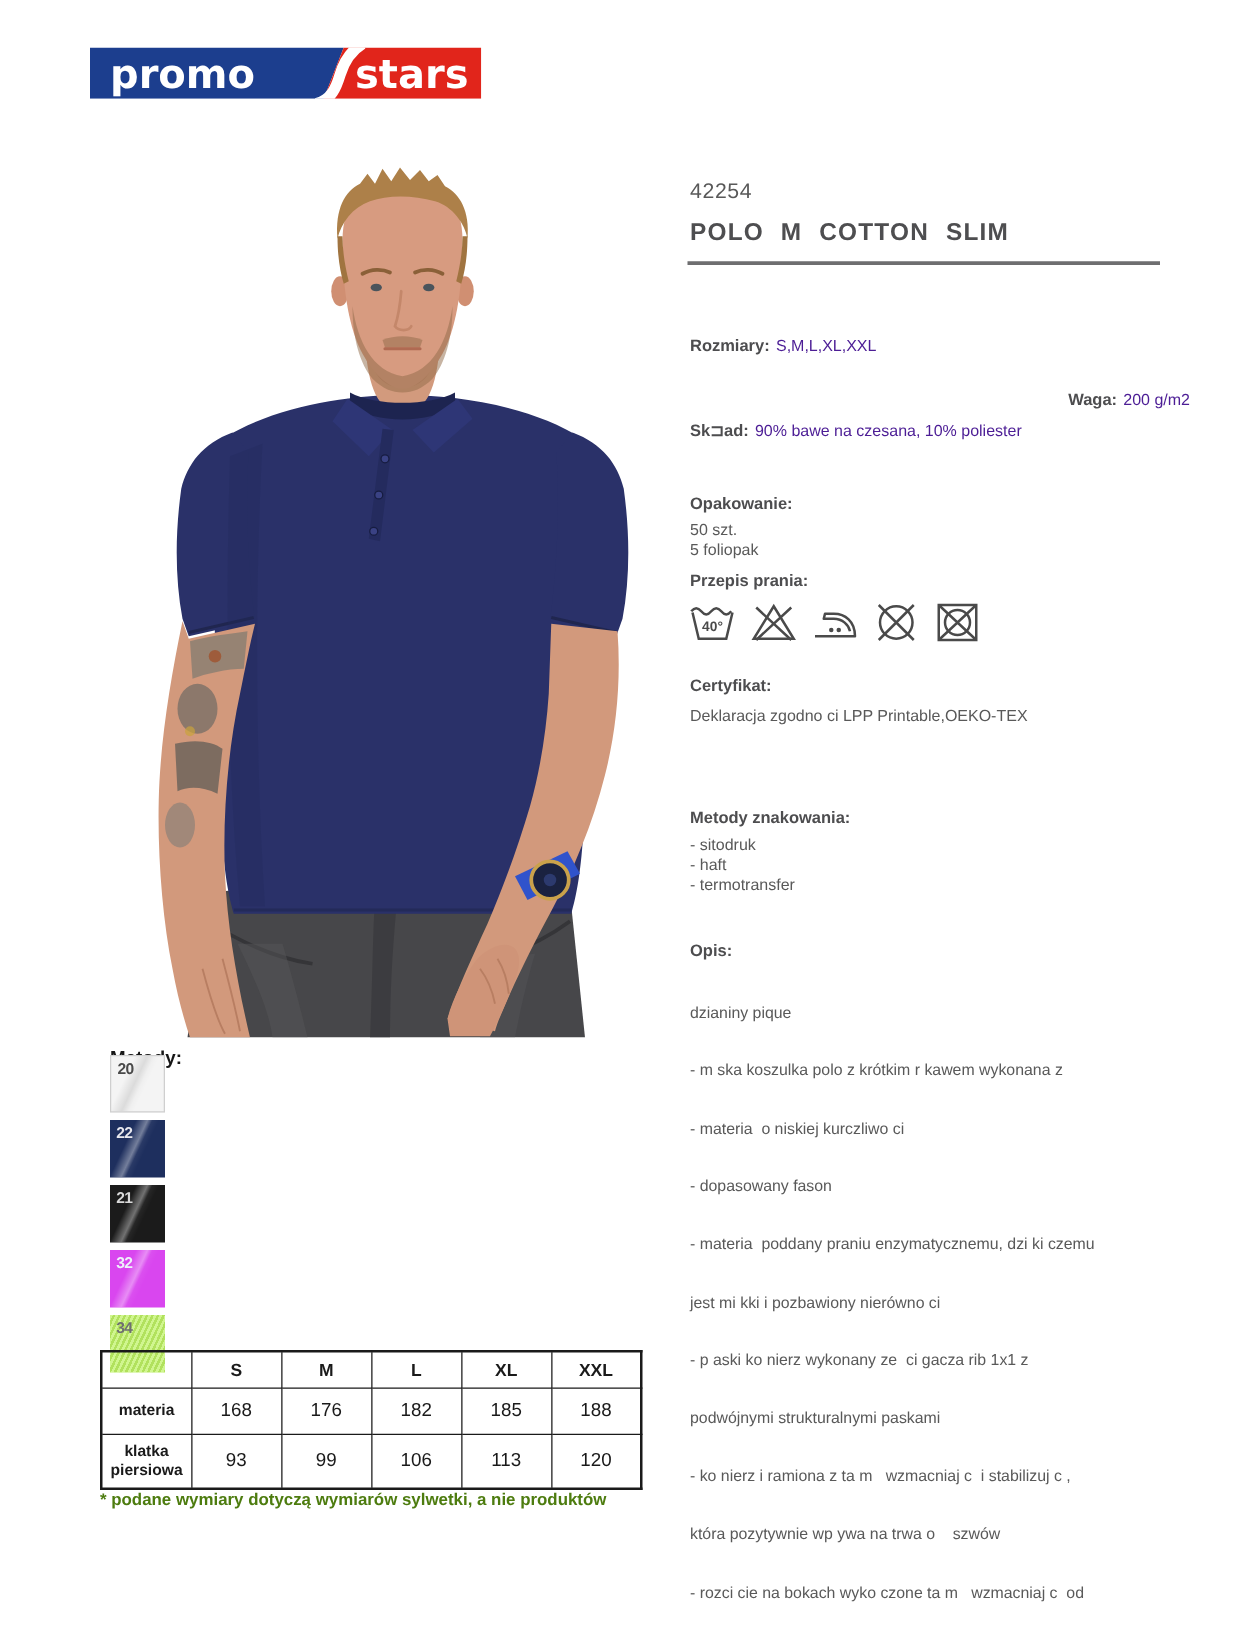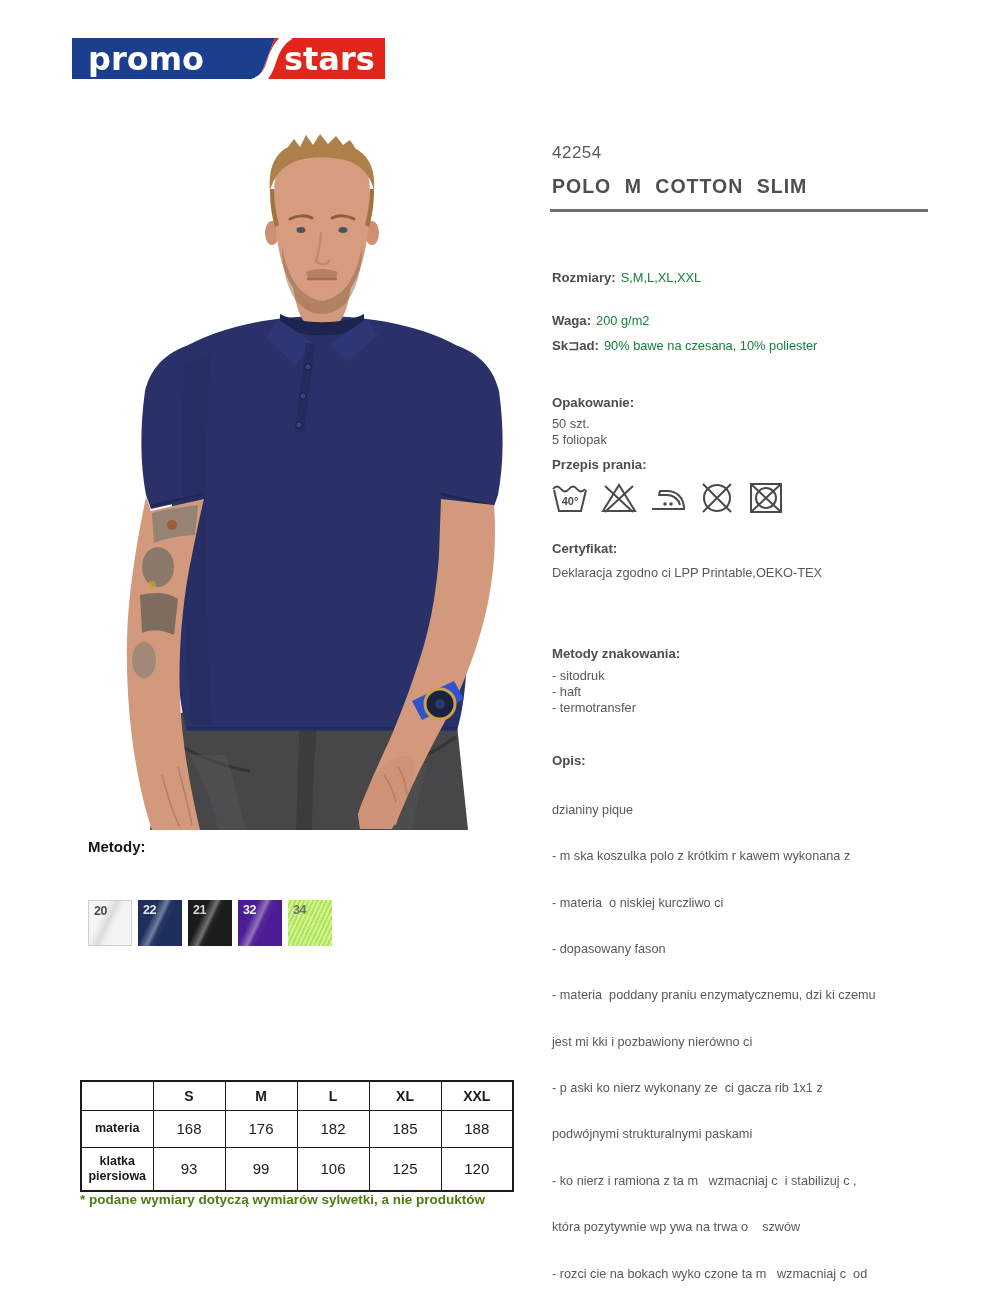--- a/index.html
+++ b/index.html
@@ -12,34 +12,34 @@
   .logo { position:absolute; left:72px; top:38px; width:313px; height:41px; }
   
   .photo { position:absolute; left:100px; top:115px; width:420px; height:715px; }
   
   .abs { position:absolute; left:552px; width:400px; }
   .code  { top:143px; font-size:17px; color:#595959; letter-spacing:.5px; }
   .title { top:175px; font-size:19.5px; font-weight:bold; color:#4e4e50;
            letter-spacing:1px; word-spacing:7px; }
   .rule  { position:absolute; left:550px; top:209px; width:378px; height:3px; background:#6e6e70; }
   .lbl { font-weight:bold; color:#4d4d4f; font-size:13.2px; margin-right:5px; }
-  .val { font-size:12.8px; color:#15803d; }
-  .row-sizes { top:268px; } .row-waga { top:311px; } .row-sklad { top:336px; }
+  .val { font-size:12.8px; color:#4c1d95; }
+  .row-sizes { top:268px; } .row-waga { top:311px;text-align:right; } .row-sklad { top:336px; }
   .lbl-opak { top:395px; } .pack-lines { top:416px; font-size:12.8px; line-height:15.5px; }
   .lbl-przepis { top:457px; }
   .icons { position:absolute; left:550px; top:480px; display:flex; gap:9px; }
   .icons svg { width:40px; height:36px; }
   .lbl-cert { top:541px; } .cert-text { top:565px; font-size:12.8px; }
   .lbl-metody { top:646px; }
   .methods { top:668px; font-size:12.8px; line-height:16px; }
   .lbl-opis { top:753px; }
   .desc { top:772px; font-size:12.7px; line-height:15.45px; white-space:pre; }
   
   .kolory-label { position:absolute; left:88px; top:838px; font-size:15px; font-weight:bold; color:#161616; }
-  .swatches { position:absolute; left:88px; top:900px; display:flex; gap:6px; }
+  .swatches { position:absolute; left:88px; top:844px; display:flex; gap:6px;flex-direction:column; }
   .swatch { position:relative; width:44px; height:46px; overflow:hidden; }
   .swatch .sheen { position:absolute; inset:0;
     background:linear-gradient(115deg, rgba(255,255,255,0) 32%, rgba(255,255,255,.38) 46%, rgba(255,255,255,.05) 52%, rgba(255,255,255,0) 60%); }
   .swatch:first-child { border:1px solid #cfcfcf; }
   .swatch:first-child .sheen { background:linear-gradient(115deg, rgba(0,0,0,0) 30%, rgba(0,0,0,.10) 46%, rgba(0,0,0,.02) 55%, rgba(0,0,0,0) 62%); }
   .swatch:last-child .sheen { background:repeating-linear-gradient(115deg, rgba(255,255,255,.28) 0 2px, rgba(0,0,0,.07) 2px 4px); }
   .swatch-code { position:absolute; left:5px; top:3px; font-size:12.5px; font-weight:bold;
     font-stretch:condensed; letter-spacing:-0.5px; }
   
   .size-table { position:absolute; left:80px; top:1080px; border-collapse:collapse;
@@ -226,21 +226,21 @@
       <span class="swatch-code" style="color: rgb(74, 74, 74);">20</span>
     </div>
     <div class="swatch" style="background-color: rgb(30, 47, 94);">
       <div class="sheen"></div>
       <span class="swatch-code" style="color: rgb(232, 232, 238);">22</span>
     </div>
     <div class="swatch" style="background-color: rgb(27, 27, 27);">
       <div class="sheen"></div>
       <span class="swatch-code" style="color: rgb(217, 217, 217);">21</span>
     </div>
-    <div class="swatch" style="background-color: #4c1d95; padding-left: 30px;">
+    <div class="swatch" style="background-color: #d946ef; padding-left: 30px;">
       <div class="sheen"></div>
       <span class="swatch-code" style="color: rgb(238, 242, 250);">32</span>
     </div>
     <div class="swatch" style="background-color: #bef264;">
       <div class="sheen"></div>
       <span class="swatch-code" style="color: rgb(111, 111, 113);">34</span>
     </div>
   </div>
 
   <table class="size-table">
@@ -261,21 +261,21 @@
         <td class="num">176</td>
         <td class="num">182</td>
         <td class="num">185</td>
         <td class="num">188</td>
       </tr>
       <tr class="r2">
         <td class="rowlabel">klatka piersiowa</td>
         <td class="num">93</td>
         <td class="num">99</td>
         <td class="num">106</td>
-        <td class="num">125</td>
+        <td class="num">113</td>
         <td class="num">120</td>
       </tr>
     </tbody>
   </table>
 
   <div class="footnote">* podane wymiary dotyczą wymiarów sylwetki, a nie produktów</div>
 
 </div>
 
 </body></html>

